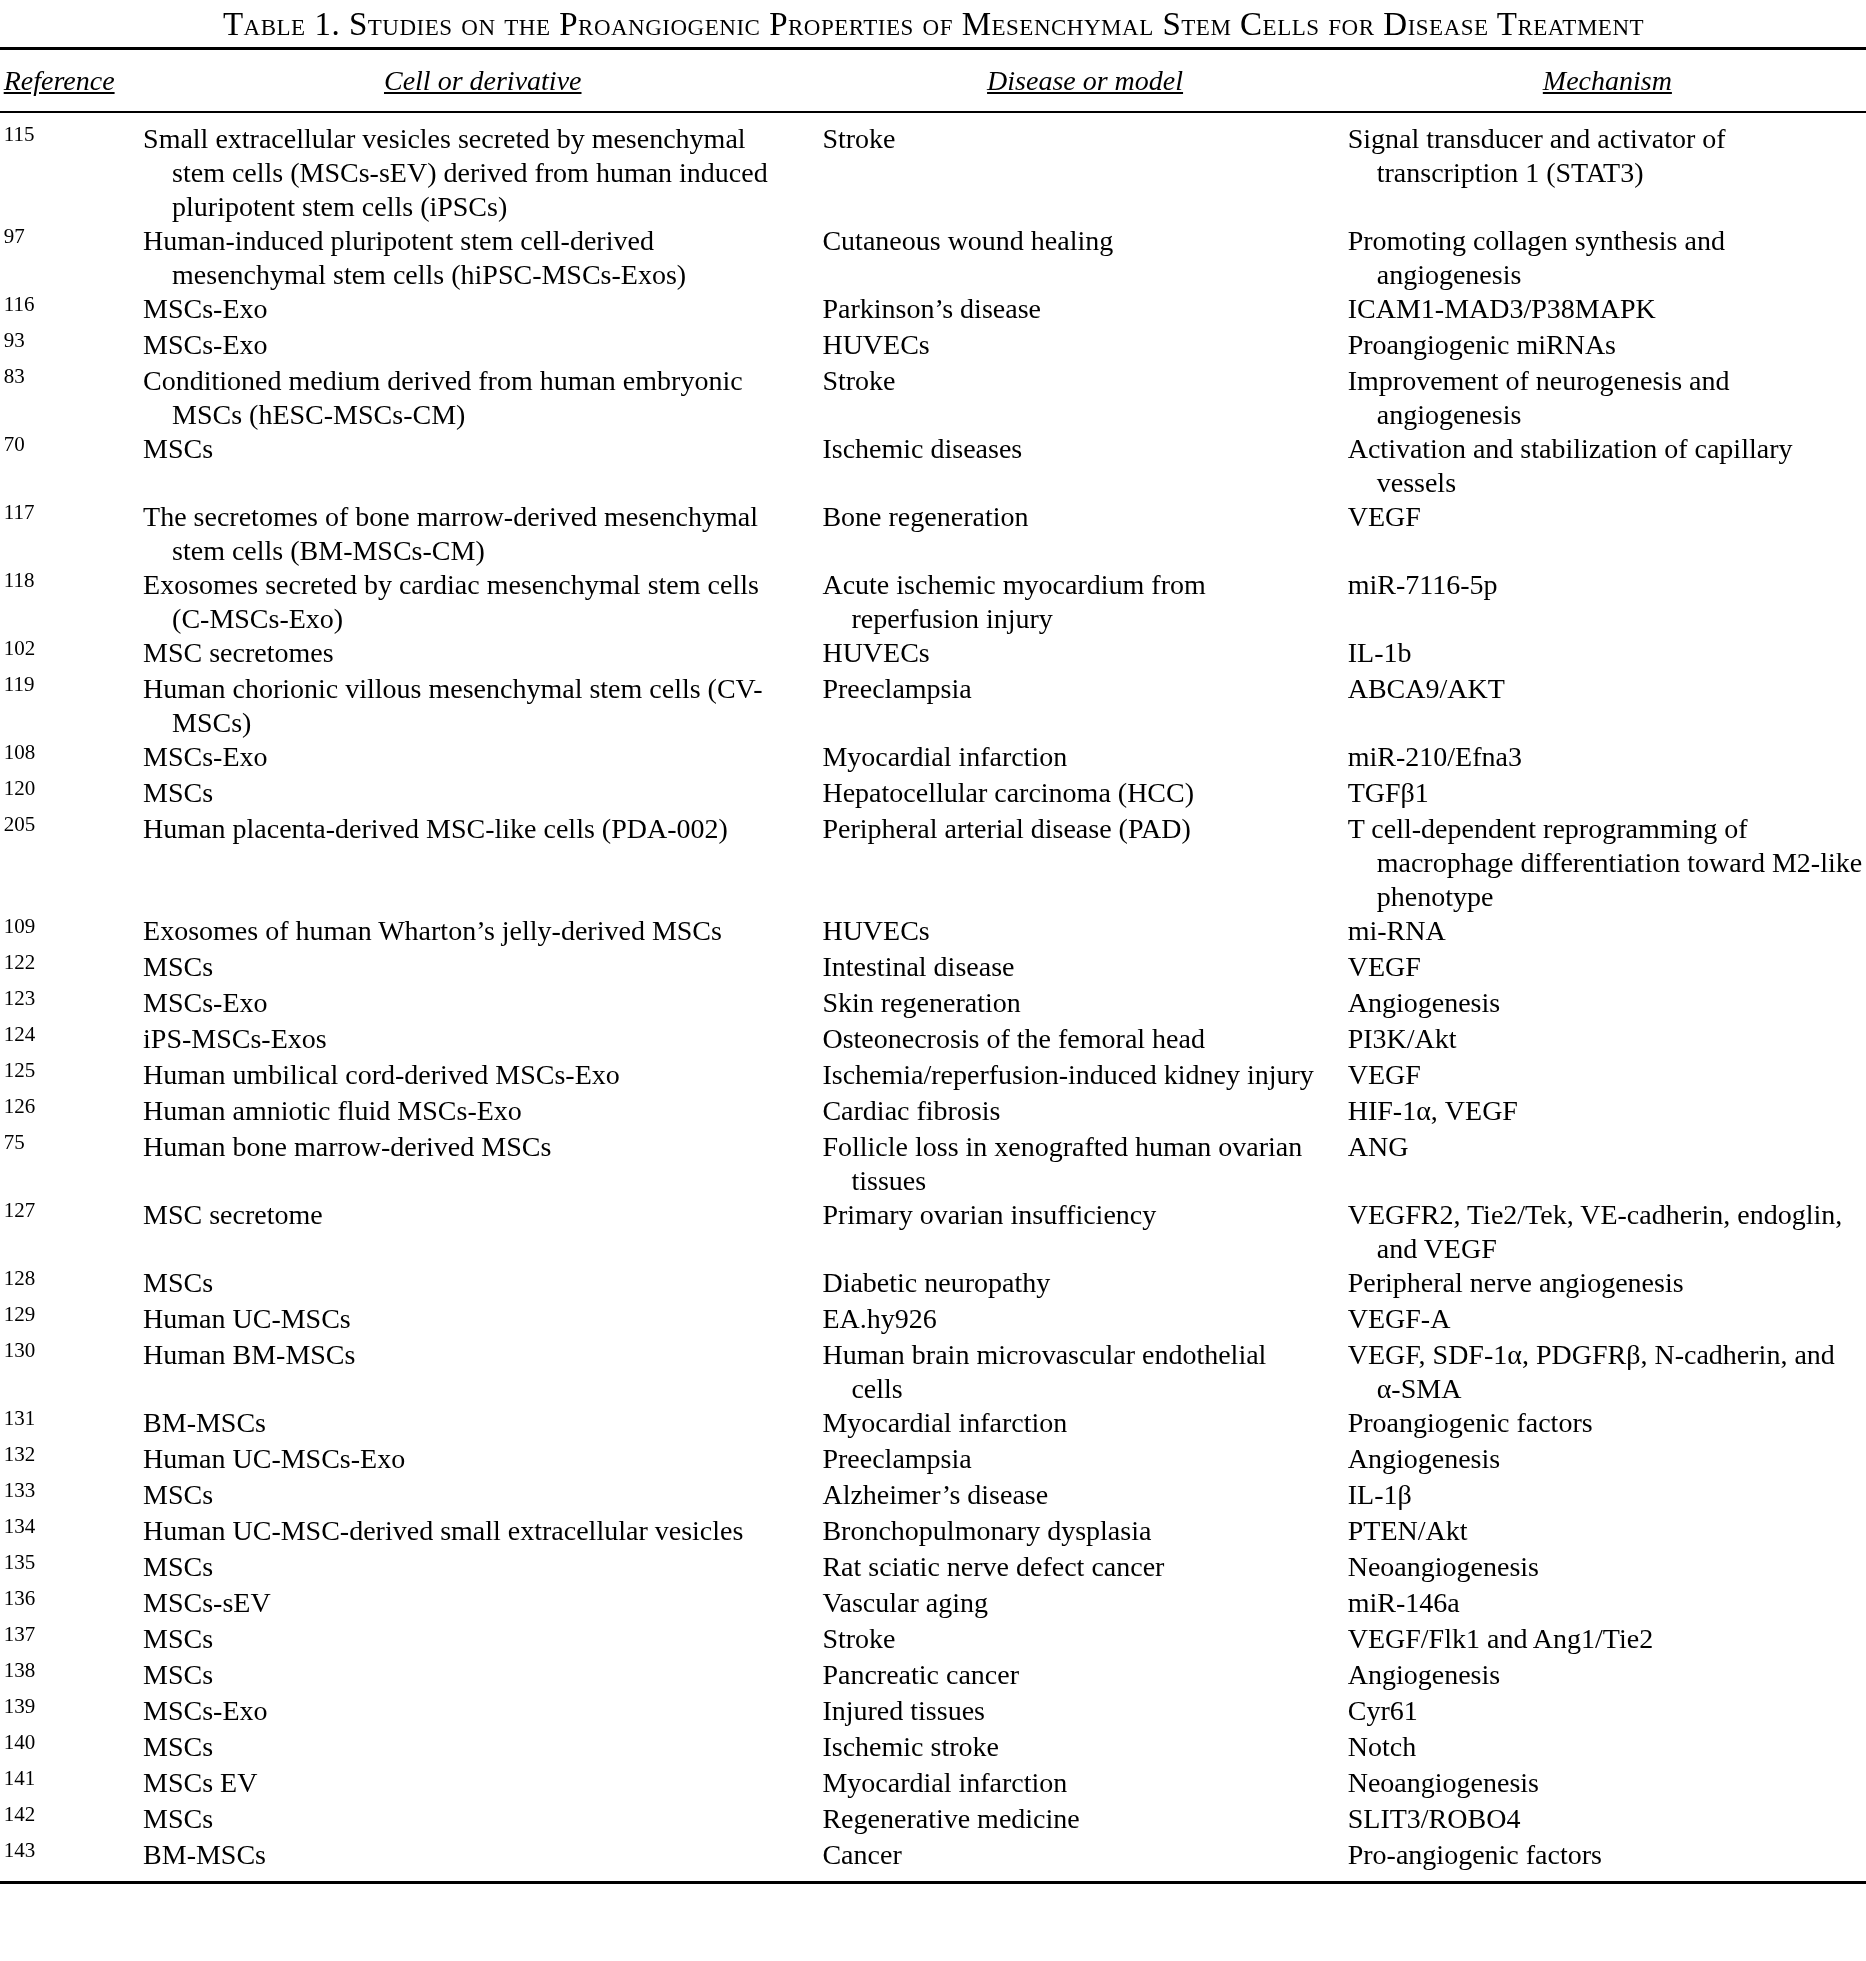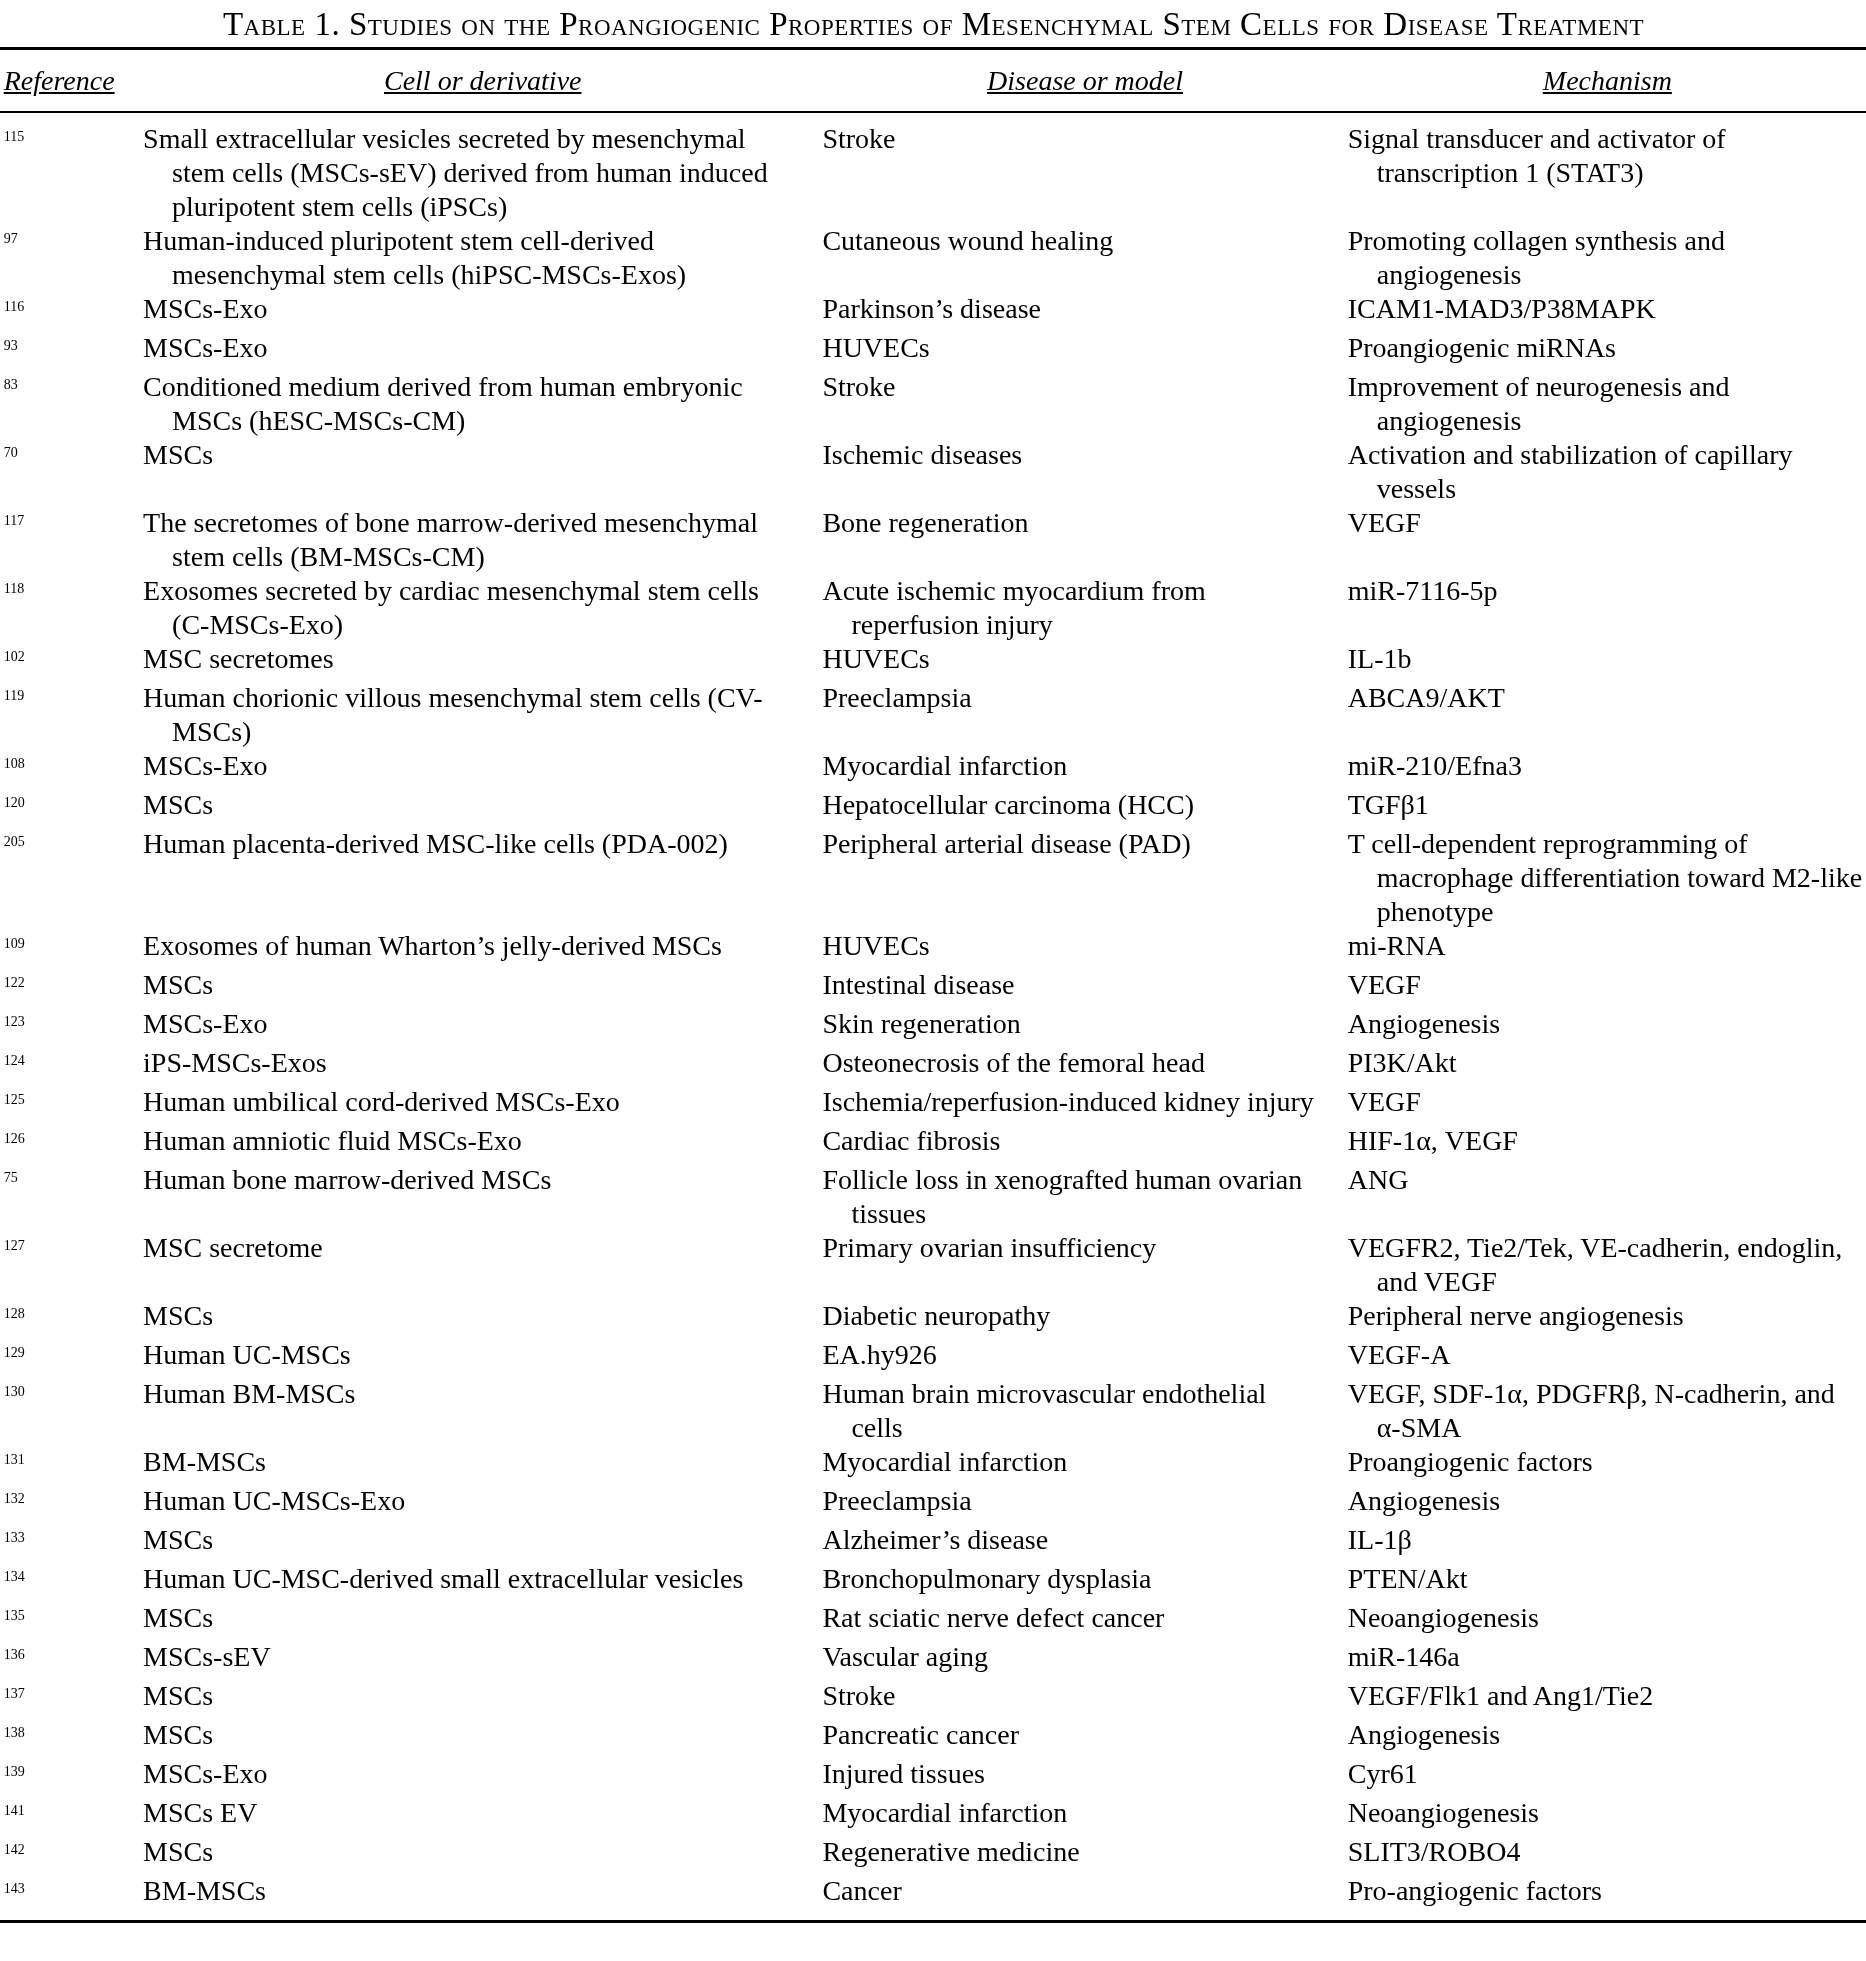--- a/index.html
+++ b/index.html
@@ -62,21 +62,21 @@
     padding: 0;
   }
   tbody tr:first-child td { padding-top: 9.1px; }
   tbody tr:last-child td  { padding-bottom: 7.3px; }
 
   td.ref {
     text-align: left;
     padding-left: 3.7px;
   }
   td.ref .sup {
-    font-size: 14px;
+    font-size: 21px;
     position: relative;
     top: -7.3px;
   }
   td.cell {
     padding-left: 29px;
     text-indent: -29px;
     padding-right: 46px;
   }
   td.disease {
     padding-left: 29px;
@@ -373,20 +373,28 @@
         <tr>
     <td class="ref">
       <span class="sup">139</span>
     </td>
     <td class="cell">MSCs-Exo</td>
     <td class="disease">Injured tissues</td>
     <td class="mech">Cyr61</td>
   </tr>
         <tr>
     <td class="ref">
+      <span class="sup">140</span>
+    </td>
+    <td class="cell">MSCs</td>
+    <td class="disease">Ischemic stroke</td>
+    <td class="mech">Notch</td>
+  </tr>
+        <tr>
+    <td class="ref">
       <span class="sup">141</span>
     </td>
     <td class="cell">MSCs EV</td>
     <td class="disease">Myocardial infarction</td>
     <td class="mech">Neoangiogenesis</td>
   </tr>
         <tr>
     <td class="ref">
       <span class="sup">142</span>
     </td>

